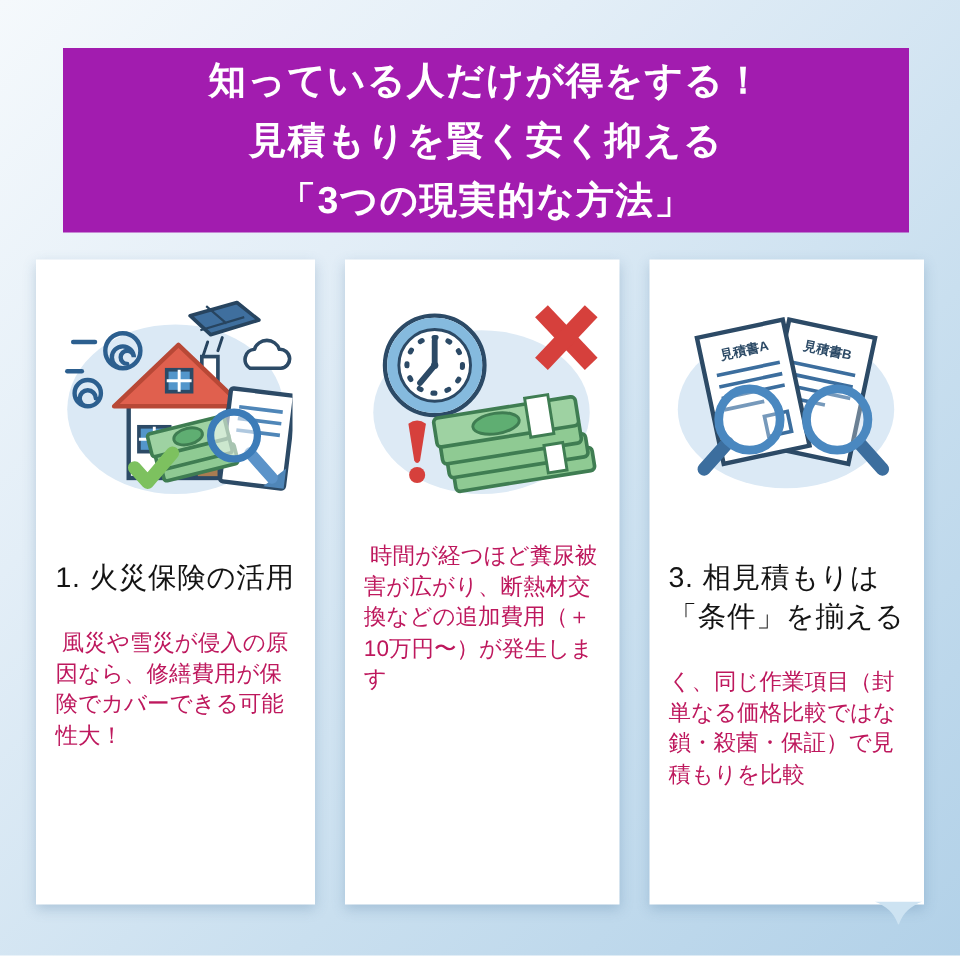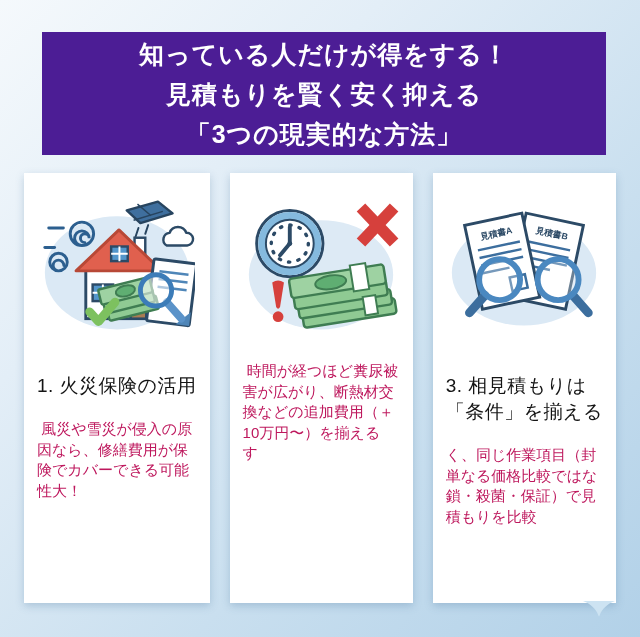--- a/index.html
+++ b/index.html
@@ -4,21 +4,21 @@
 <style>
   html,body{margin:0;padding:0;}
   body{
     width:640px;height:637px;position:relative;overflow:hidden;
     background:linear-gradient(135deg,#f5f9fc 0%,#e3eef7 30%,#c9dfef 65%,#b2d1e8 100%);
     font-family:"Liberation Sans","DejaVu Sans",sans-serif;
     color:#222;
   }
   .banner{
     position:absolute;left:42px;top:32px;width:564px;height:123px;
-    background:#4c1d95;
+    background:#a21caf;
     display:flex;flex-direction:column;justify-content:center;
     text-align:center;color:#ffffff;font-weight:bold;
     font-size:25px;line-height:40px;letter-spacing:1px;
   }
   .banner span{display:block;white-space:pre;}
   .cards{
     position:absolute;left:24px;top:173px;width:592px;height:430px;
     display:flex;gap:20px;
   }
   .card{
@@ -148,21 +148,21 @@
         <g stroke="#d6403c" stroke-width="12">
           <line x1="121" y1="13" x2="155" y2="49"></line>
           <line x1="155" y1="13" x2="121" y2="49"></line>
         </g>
       </svg>
     </div>
     <p class="card-body">
       <span> 時間が経つほど糞尿被</span>
       <span>害が広がり、断熱材交</span>
       <span>換などの追加費用（＋</span>
-      <span>10万円〜）を揃える</span>
+      <span>10万円〜）が発生しま</span>
       <span>す</span>
     </p>
   </section>
 
   <section class="card">
     <div class="illus">
       <svg viewBox="0 0 160 146">
         <ellipse cx="80" cy="80" rx="74" ry="54" fill="#dbe9f5"></ellipse>
         <g transform="rotate(12 102 70)">
           <rect x="72" y="24" width="60" height="88" fill="#ffffff" stroke="#2c4a66" stroke-width="3"></rect>

